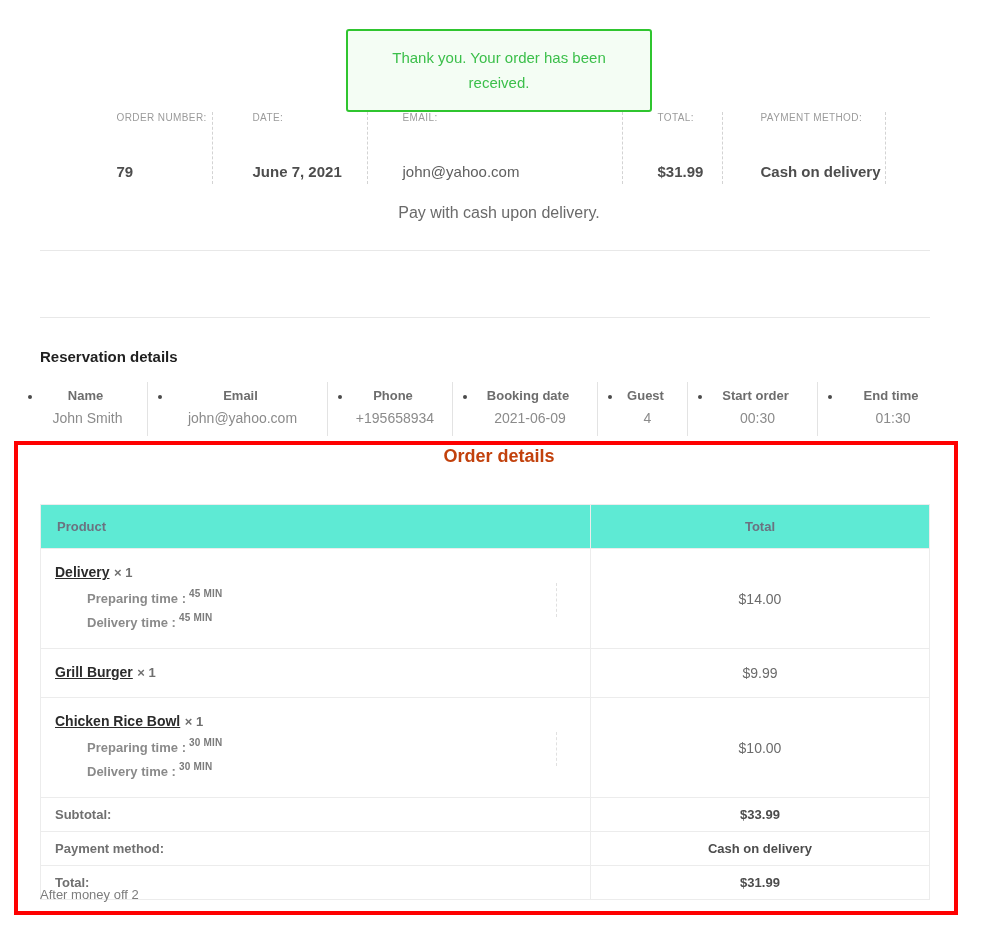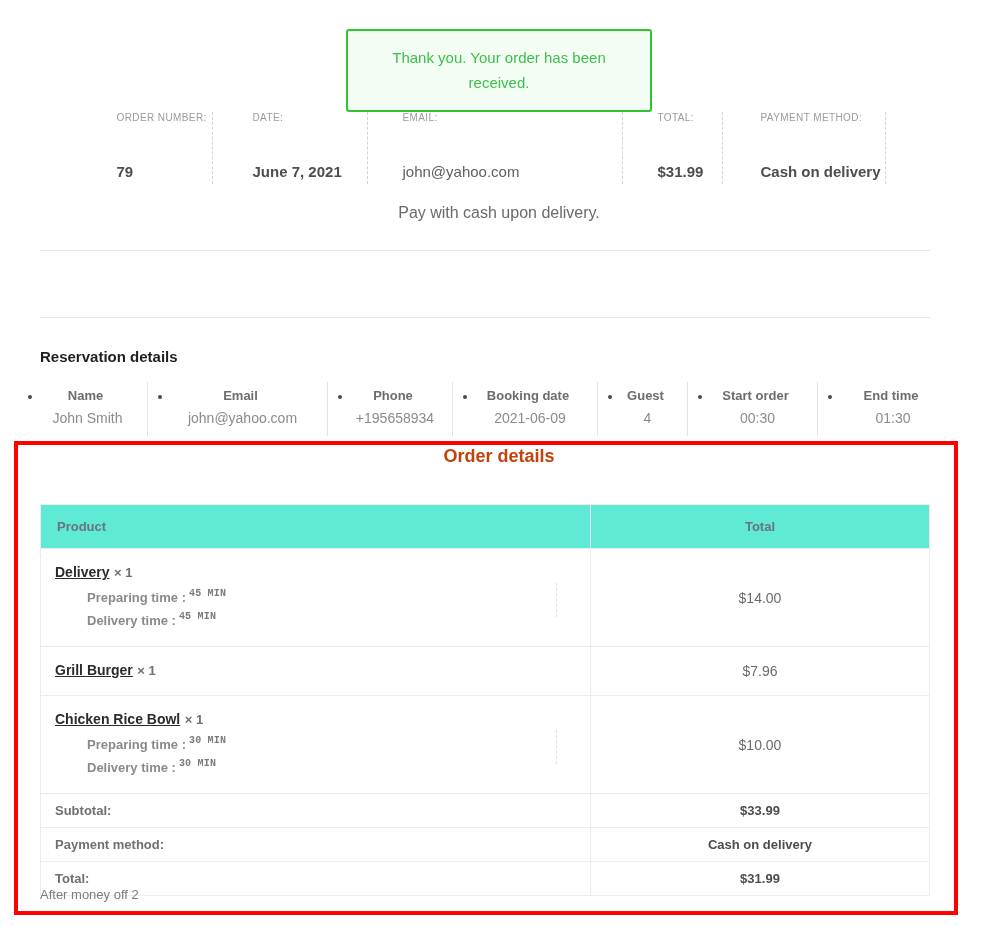--- a/index.html
+++ b/index.html
@@ -227,21 +227,20 @@
     line-height: 19px;
     white-space: nowrap;
   }
   .meta-line .mval {
     font-size: 10px;
     font-weight: bold;
     color: #7b7b7b;
     vertical-align: 6px;
     margin-left: 3px;
     letter-spacing: 0.2px;
-    font-family: Liberation Mono, monospace;
   }
   .dotline {
     position: absolute;
     right: 32px; top: 34px;
     width: 1px; height: 34px;
     border-left: 1px dashed #e0e0e0;
   }
 
   tr.totals td {
     height: 34px;
@@ -367,21 +366,21 @@
         <span class="dotline"></span>
       </td>
       <td class="cell-total">$14.00</td>
     </tr>
 
     <tr>
       <td class="cell-product">
         <span class="prod-name">Grill Burger</span>
         <span class="prod-qty">× 1</span>
       </td>
-      <td class="cell-total">$7.96</td>
+      <td class="cell-total">$9.99</td>
     </tr>
 
     <tr>
       <td class="cell-product">
         <span class="prod-name">Chicken Rice Bowl</span>
         <span class="prod-qty">× 1</span>
         <div class="meta-lines">
           <div class="meta-line">
             <span>Preparing time :</span><span class="mval">30 MIN</span>
           </div>

